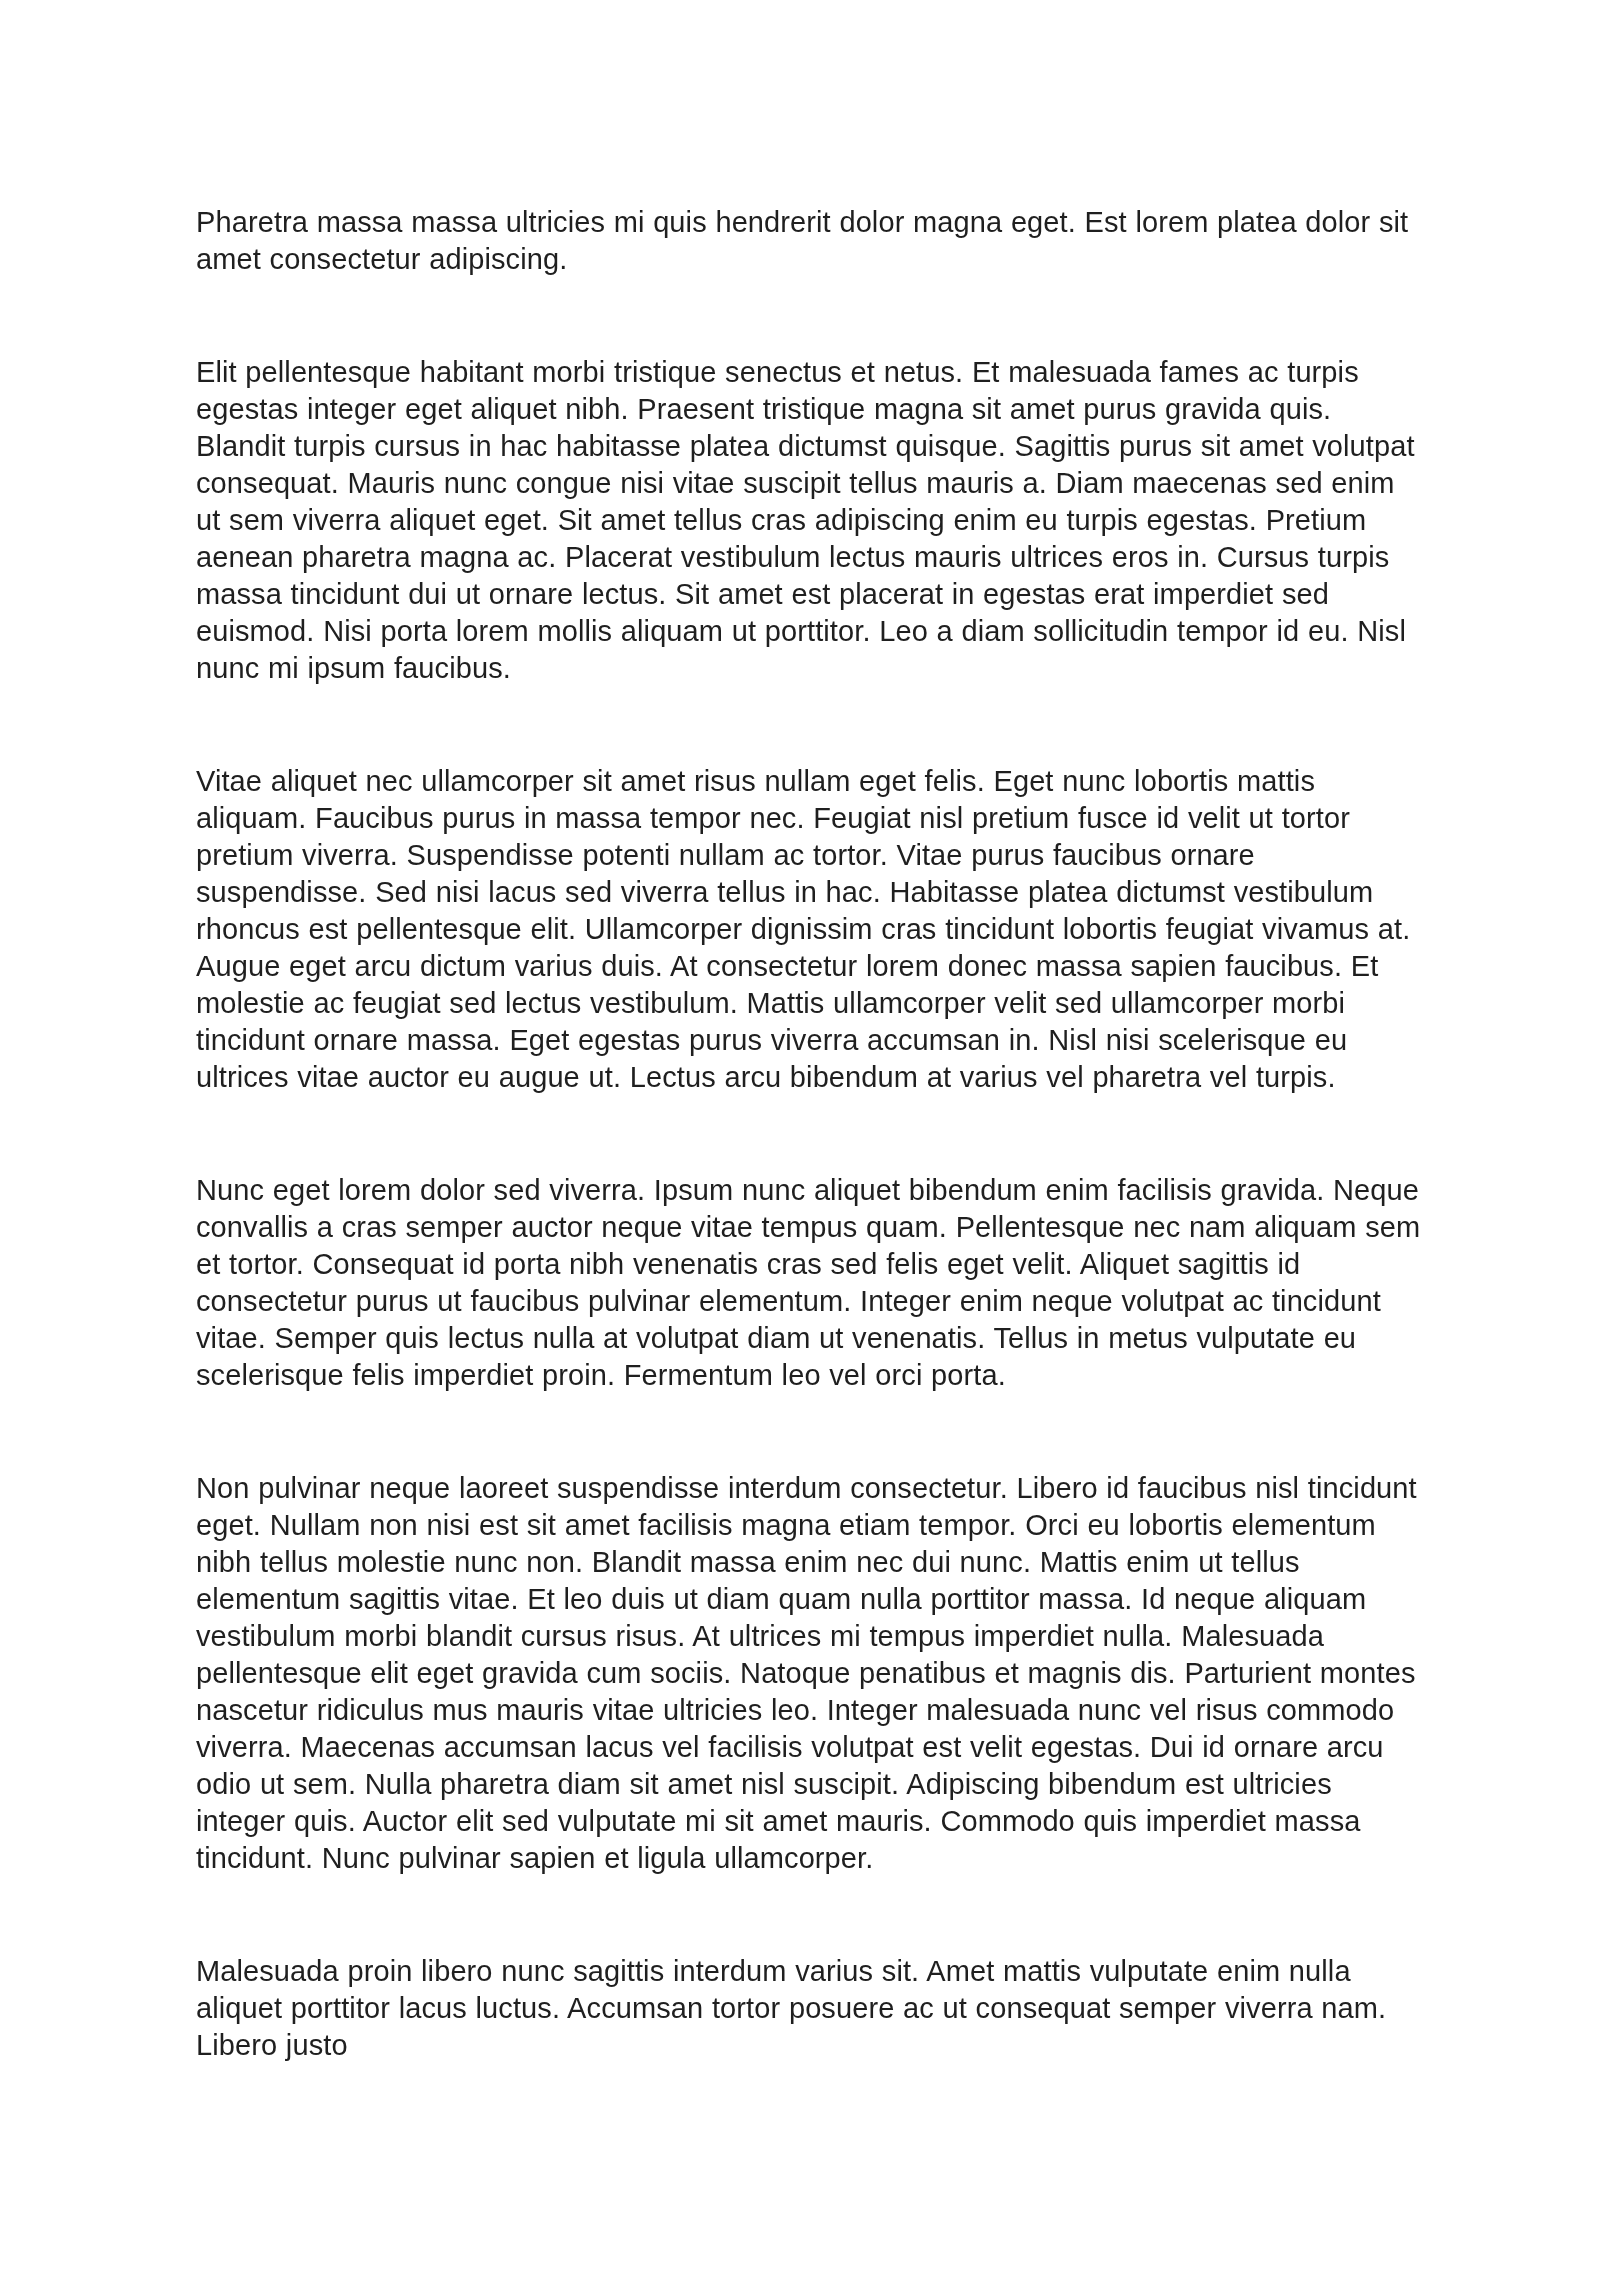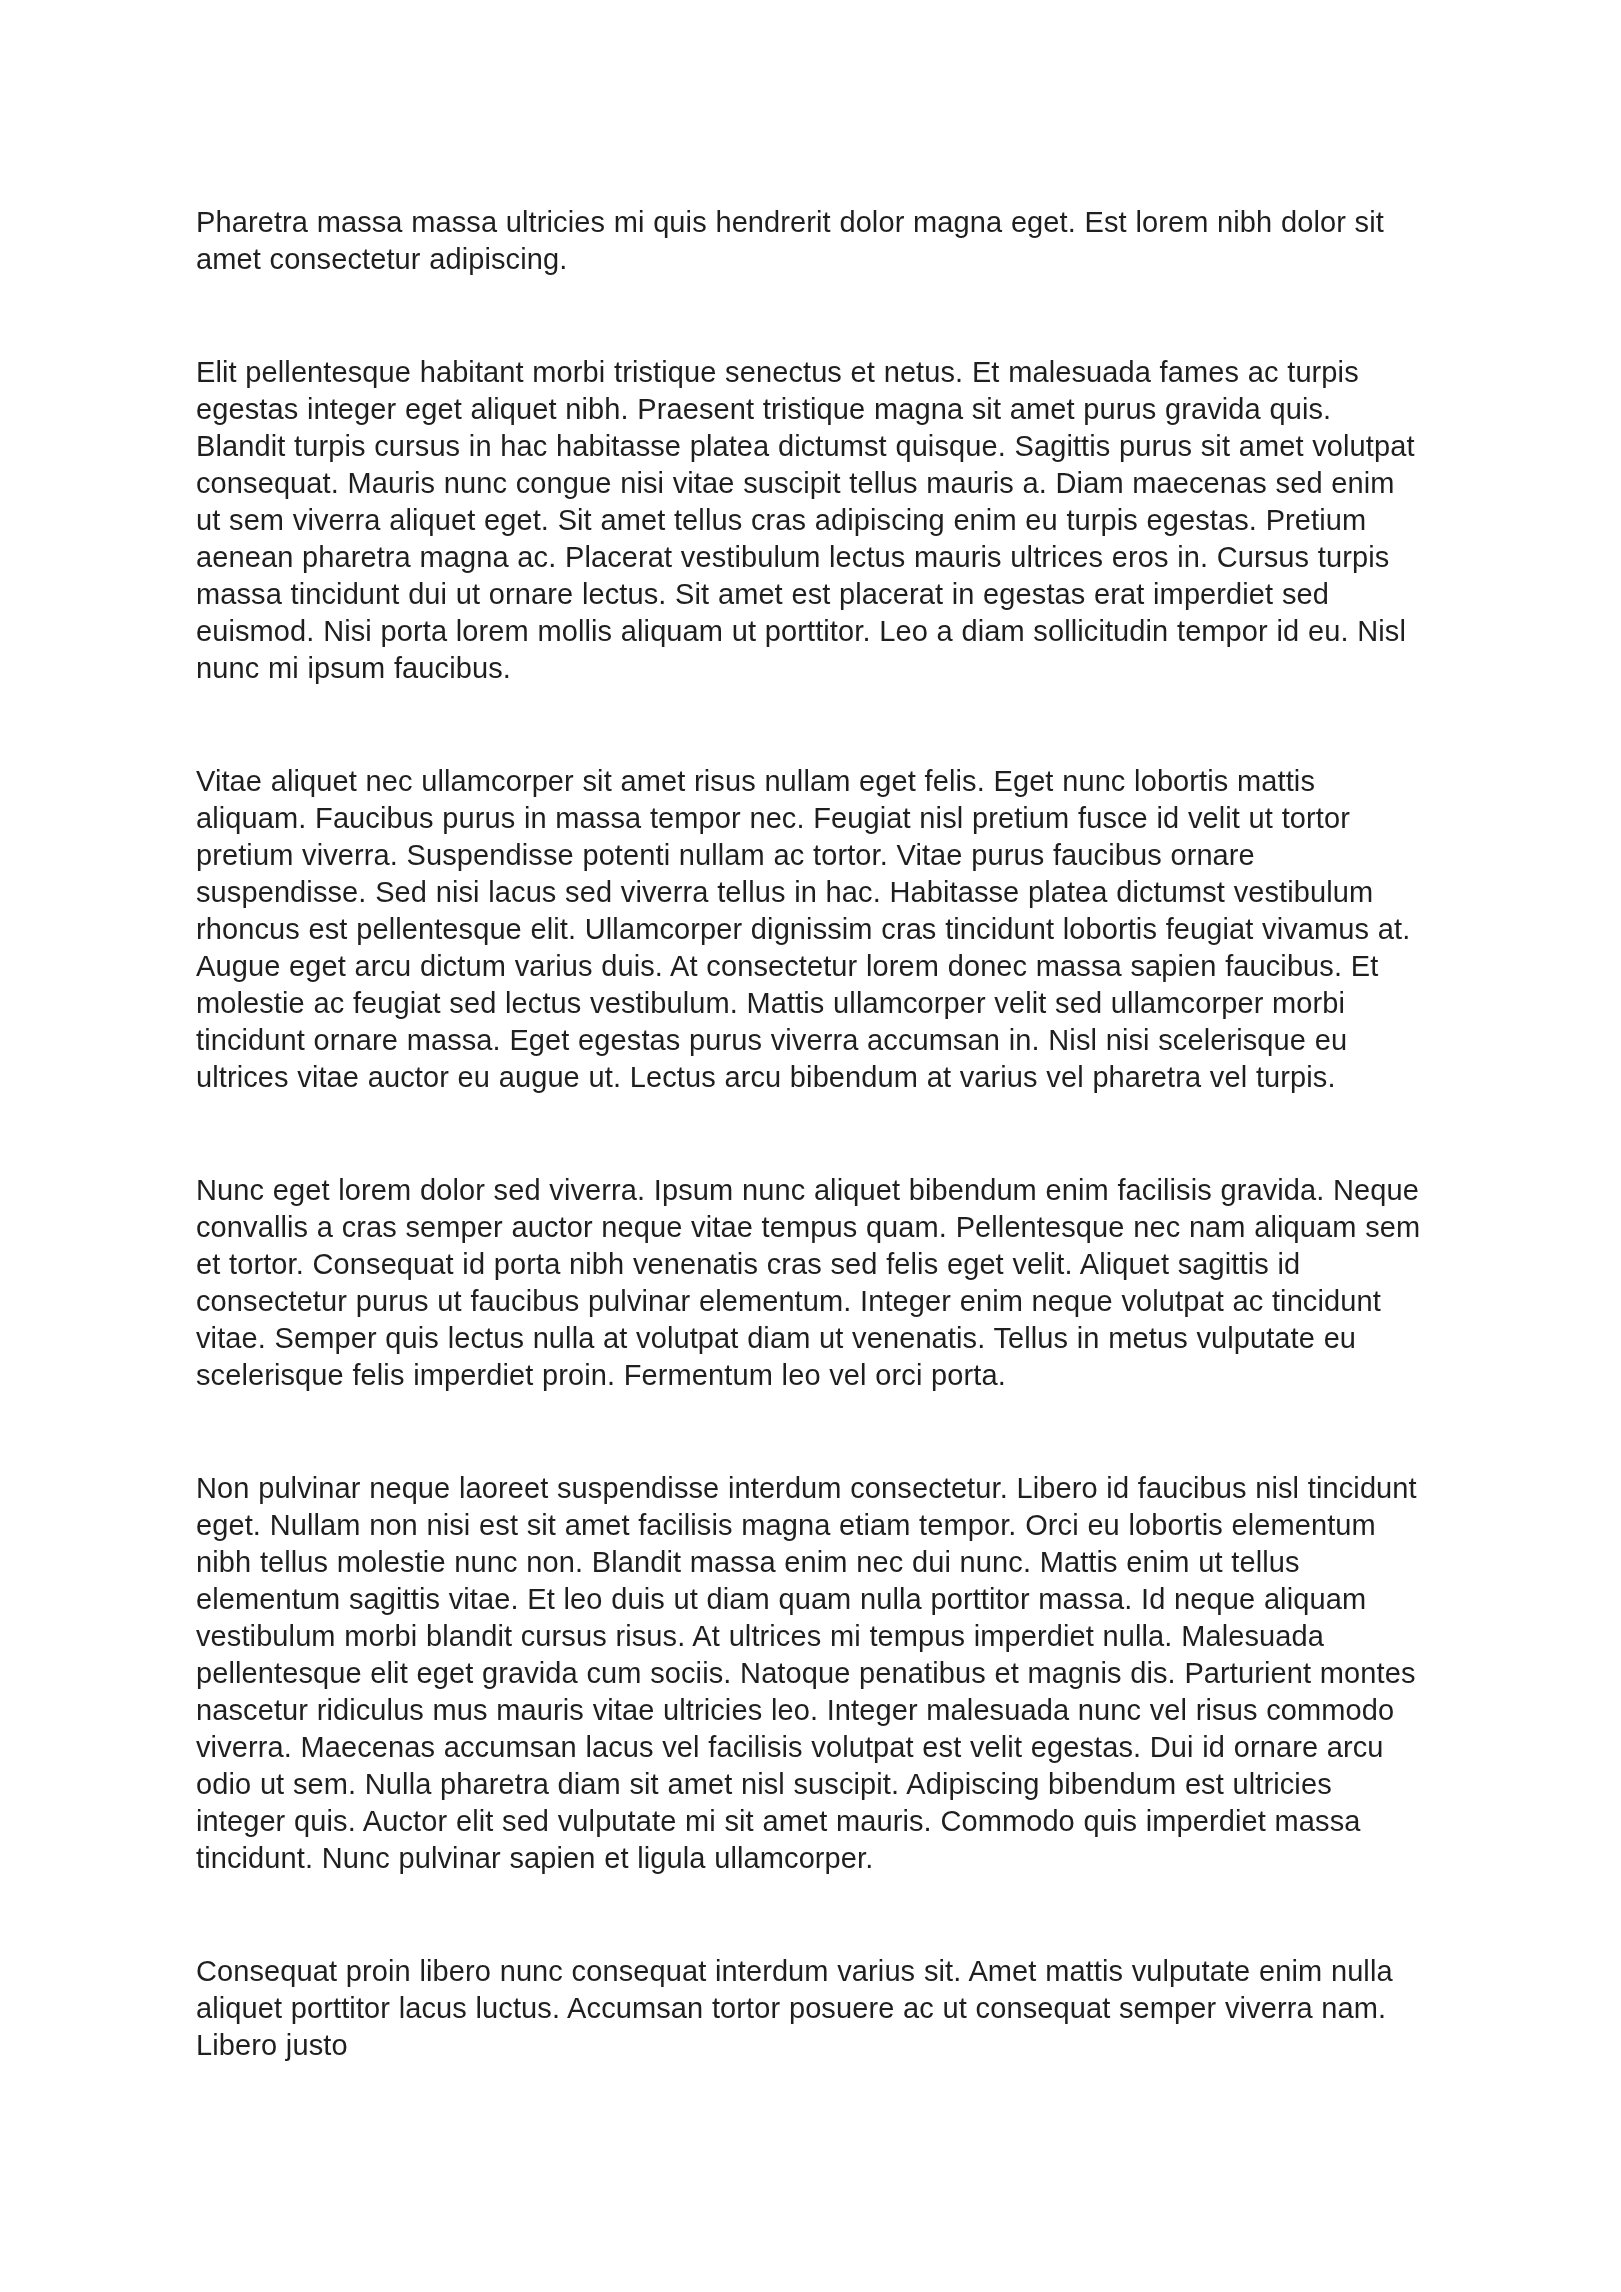--- a/index.html
+++ b/index.html
@@ -30,21 +30,21 @@
   }
   .para:last-child {
     margin-bottom: 0;
   }
 </style>
 </head>
 <body>
 
 <div class="page">
   <div class="doc-body">
-    <p class="para">Pharetra massa massa ultricies mi quis hendrerit dolor magna eget. Est lorem nibh dolor sit amet consectetur adipiscing.</p>
+    <p class="para">Pharetra massa massa ultricies mi quis hendrerit dolor magna eget. Est lorem platea dolor sit amet consectetur adipiscing.</p>
     <p class="para">Elit pellentesque habitant morbi tristique senectus et netus. Et malesuada fames ac turpis egestas integer eget aliquet nibh. Praesent tristique magna sit amet purus gravida quis. Blandit turpis cursus in hac habitasse platea dictumst quisque. Sagittis purus sit amet volutpat consequat. Mauris nunc congue nisi vitae suscipit tellus mauris a. Diam maecenas sed enim ut sem viverra aliquet eget. Sit amet tellus cras adipiscing enim eu turpis egestas. Pretium aenean pharetra magna ac. Placerat vestibulum lectus mauris ultrices eros in. Cursus turpis massa tincidunt dui ut ornare lectus. Sit amet est placerat in egestas erat imperdiet sed euismod. Nisi porta lorem mollis aliquam ut porttitor. Leo a diam sollicitudin tempor id eu. Nisl nunc mi ipsum faucibus.</p>
     <p class="para">Vitae aliquet nec ullamcorper sit amet risus nullam eget felis. Eget nunc lobortis mattis aliquam. Faucibus purus in massa tempor nec. Feugiat nisl pretium fusce id velit ut tortor pretium viverra. Suspendisse potenti nullam ac tortor. Vitae purus faucibus ornare suspendisse. Sed nisi lacus sed viverra tellus in hac. Habitasse platea dictumst vestibulum rhoncus est pellentesque elit. Ullamcorper dignissim cras tincidunt lobortis feugiat vivamus at. Augue eget arcu dictum varius duis. At consectetur lorem donec massa sapien faucibus. Et molestie ac feugiat sed lectus vestibulum. Mattis ullamcorper velit sed ullamcorper morbi tincidunt ornare massa. Eget egestas purus viverra accumsan in. Nisl nisi scelerisque eu ultrices vitae auctor eu augue ut. Lectus arcu bibendum at varius vel pharetra vel turpis.</p>
     <p class="para">Nunc eget lorem dolor sed viverra. Ipsum nunc aliquet bibendum enim facilisis gravida. Neque convallis a cras semper auctor neque vitae tempus quam. Pellentesque nec nam aliquam sem et tortor. Consequat id porta nibh venenatis cras sed felis eget velit. Aliquet sagittis id consectetur purus ut faucibus pulvinar elementum. Integer enim neque volutpat ac tincidunt vitae. Semper quis lectus nulla at volutpat diam ut venenatis. Tellus in metus vulputate eu scelerisque felis imperdiet proin. Fermentum leo vel orci porta.</p>
     <p class="para">Non pulvinar neque laoreet suspendisse interdum consectetur. Libero id faucibus nisl tincidunt eget. Nullam non nisi est sit amet facilisis magna etiam tempor. Orci eu lobortis elementum nibh tellus molestie nunc non. Blandit massa enim nec dui nunc. Mattis enim ut tellus elementum sagittis vitae. Et leo duis ut diam quam nulla porttitor massa. Id neque aliquam vestibulum morbi blandit cursus risus. At ultrices mi tempus imperdiet nulla. Malesuada pellentesque elit eget gravida cum sociis. Natoque penatibus et magnis dis. Parturient montes nascetur ridiculus mus mauris vitae ultricies leo. Integer malesuada nunc vel risus commodo viverra. Maecenas accumsan lacus vel facilisis volutpat est velit egestas. Dui id ornare arcu odio ut sem. Nulla pharetra diam sit amet nisl suscipit. Adipiscing bibendum est ultricies integer quis. Auctor elit sed vulputate mi sit amet mauris. Commodo quis imperdiet massa tincidunt. Nunc pulvinar sapien et ligula ullamcorper.</p>
-    <p class="para">Consequat proin libero nunc consequat interdum varius sit. Amet mattis vulputate enim nulla aliquet porttitor lacus luctus. Accumsan tortor posuere ac ut consequat semper viverra nam. Libero justo</p>
+    <p class="para">Malesuada proin libero nunc sagittis interdum varius sit. Amet mattis vulputate enim nulla aliquet porttitor lacus luctus. Accumsan tortor posuere ac ut consequat semper viverra nam. Libero justo</p>
   </div>
 </div>
 
 
 </body></html>

